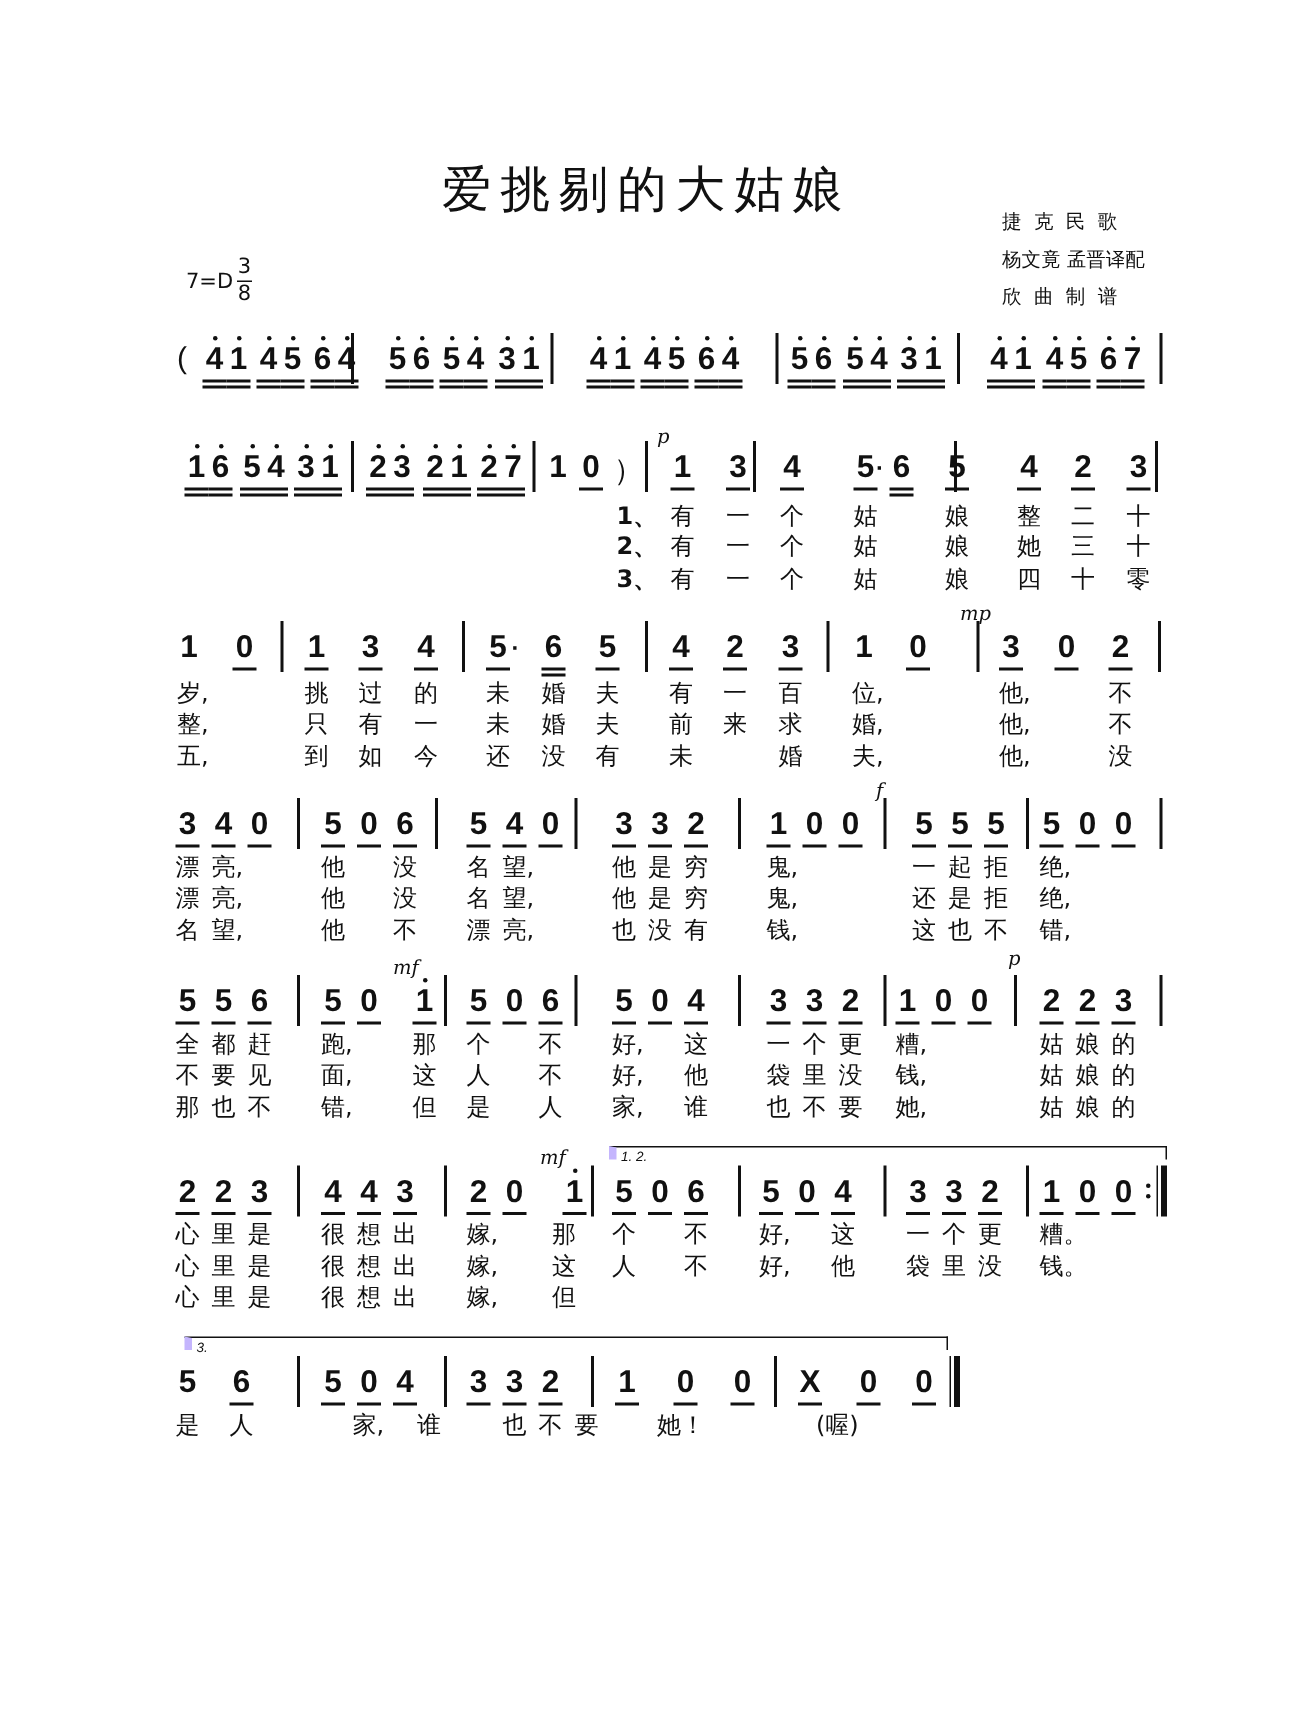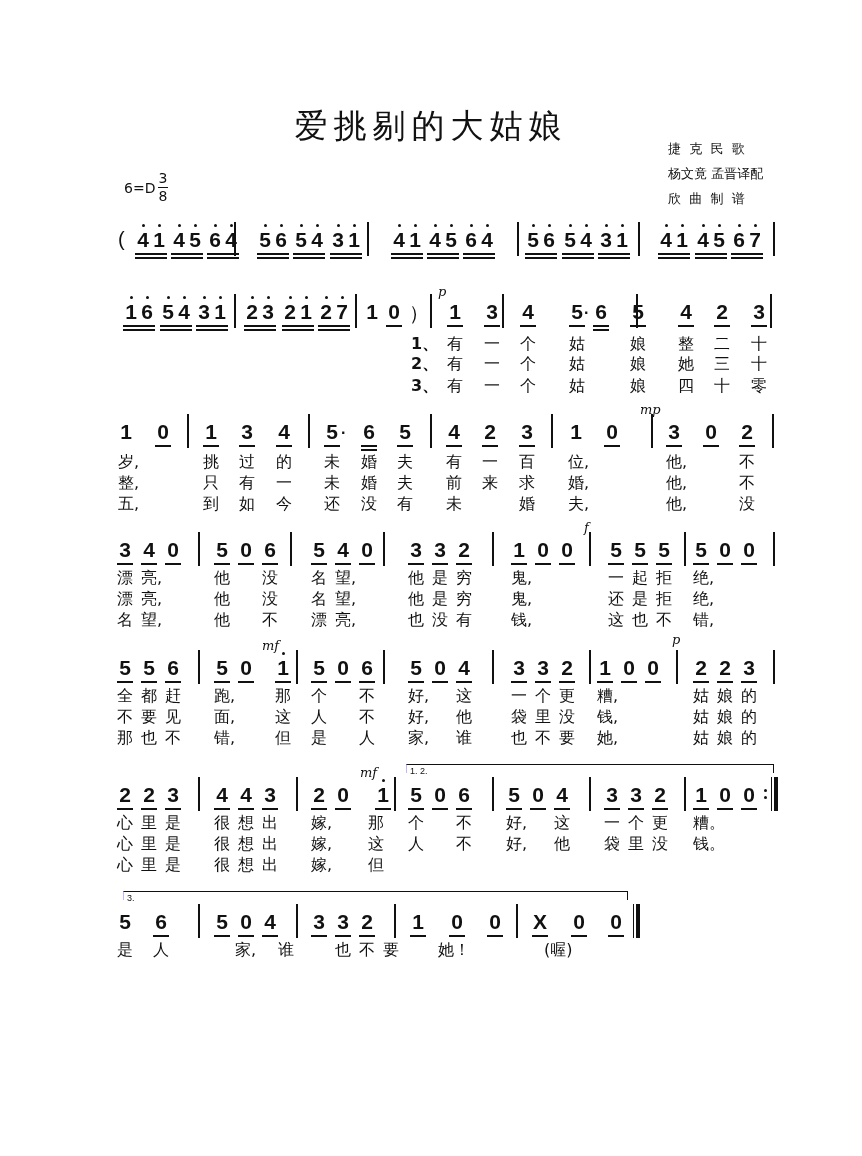--- a/index.html
+++ b/index.html
@@ -23,36 +23,36 @@
   .note .u1, .note .u2, .note .u3 { position: absolute; left: 3px; right: 3px; height: 2px; background: #111; }
   .note .u1 { top: 25px; }
   .note .u2 { top: 29px; }
   .note .dot { position: absolute; left: 50%; top: -4px; width: 3px; height: 3px; margin-left: -1px;
                background: #111; border-radius: 50%; }
   .aug { position: absolute; font-size: 16px; font-weight: bold; }
   .paren { position: absolute; font-size: 20px; }
   .dyn { position: absolute; font-family: "DejaVu Serif", serif; font-style: italic; font-size: 13px; }
   .lyric { position: absolute; font-size: 16px; font-family: "DejaVu Sans", sans-serif; width: 22px; text-align: center; }
   .verse-num { position: absolute; font-size: 16px; font-weight: bold; font-family: "DejaVu Sans", sans-serif; }
-  .volta { position: absolute; border-top: 1px solid #111; border-left: 1px solid #c4b5fd; height: 8px; }
+  .volta { position: absolute; border-top: 1px solid #111; border-left: 5px solid #c4b5fd; height: 8px; font-style: italic; }
   .volta.closed { border-right: 1px solid #111; }
   .volta span { position: absolute; left: 3px; top: 1px; font-size: 9px; }
   .repeat-dots { position: absolute; width: 4px; }
   .repeat-dots i { display: block; width: 3px; height: 3px; background: #111; border-radius: 50%; margin: 4px 0; }
 </style>
 </head>
 <body>
 
 <div class="title">爱挑剔的大姑娘</div>
 <div class="credits">
   <div>捷  克  民  歌</div>
   <div>杨文竟 孟晋译配</div>
   <div>欣  曲  制  谱</div>
 </div>
-<div class="key">6=D</div>
+<div class="key">7=D</div>
 <div class="timesig">
   <div>3</div>
   <div class="line"></div>
   <div>8</div>
 </div>
 
 <div id="score">
     <div class="system" style="top: 228px; height: 100px;">
       <div class="bar" style="left: 234px; top: -6px; height: 34px;"></div>
       <div class="bar" style="left: 367px; top: -6px; height: 34px;"></div>

